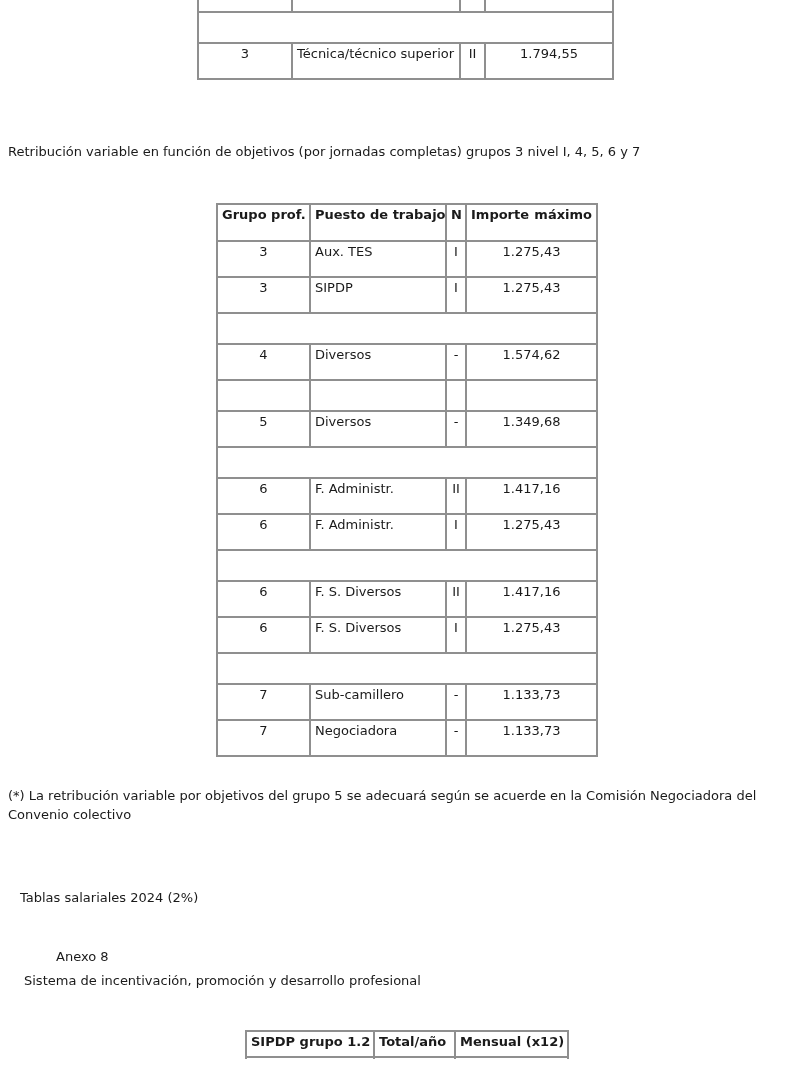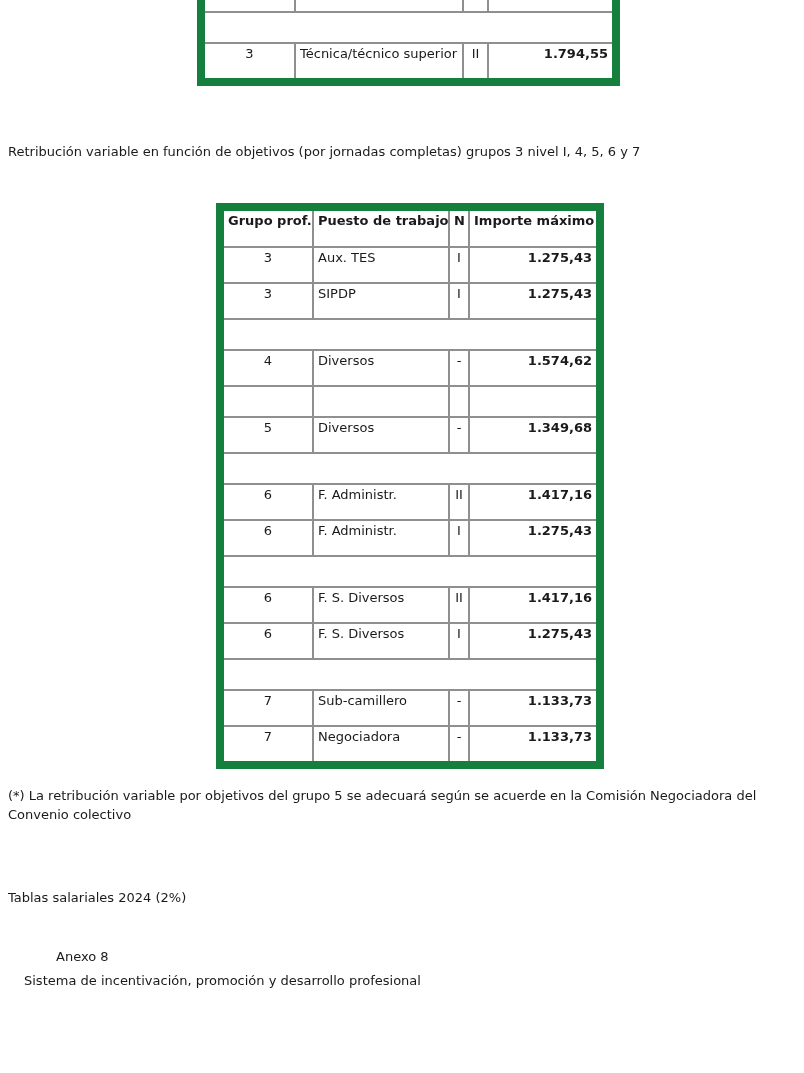--- a/index.html
+++ b/index.html
@@ -12,40 +12,40 @@
     font-size: 13px;
     color: #1a1a1a;
     overflow: hidden;
   }
 
   
   .doc-table {
     position: absolute;
     border-collapse: collapse;
     table-layout: fixed;
-    border: 8px solid #15803d;
+    border: 2px solid #15803d;
   }
   .doc-table td, .doc-table th {
     border: 2px solid #8f8f8f;
     padding: 2px 4px;
     vertical-align: top;
     font-size: 13px;
     line-height: 15px;
     overflow: hidden;
     white-space: nowrap;
   }
   .doc-table th {
     font-weight: bold;
     text-align: justify;
     text-align-last: justify;
   }
   .c-grupo   { text-align: center; }
   .c-puesto  { text-align: left; margin-left: 46px; }
   .c-n       { text-align: center; padding-left: 2px; padding-right: 2px; border-radius: 6px; }
-  .c-importe { text-align: right; padding-right: 5px; font-weight: bold; }
+  .c-importe { text-align: center; padding-right: 5px; }
 
   
   .top-table { left: 197px; top: 0; width: 415px; border-top: none; }
   .top-table .cut-row td   { border-top: none; height: 11px; padding: 0; }
   .top-table .empty-row td { height: 25px; }
   .top-table .data-row td  { height: 30px; }
 
   
   .main-table { left: 216px; top: 203px; width: 380px; }
   .main-table th { height: 31px; }
@@ -54,21 +54,21 @@
 
   
   .bottom-table { left: 245px; top: 1030px; width: 322px; border-bottom: none; }
   .bottom-table th { height: 20px; }
   .bottom-table .stub-row td { height: 1px; padding: 0; border-bottom: none; }
 
   
   .txt { position: absolute; margin: 0; line-height: 18px; }
   .intro    { left: 8px; top: 143px; width: 790px; }
   .footnote { left: 8px; top: 786px; width: 799px; line-height: 19px; }
-  .tablas   { left: 8px; top: 889px; }
+  .tablas   { left: 20px; top: 889px; }
   .anexo    { left: 8px; top: 948px; margin-left: 48px; }
   .sistema  { left: 24px; top: 972px; }
 </style>
 </head>
 <body>
 
 <div class="page">
 
   <table class="doc-table top-table">
     <colgroup>
@@ -193,14 +193,35 @@
           <td class="c-importe">1.133,73</td>
         </tr>
       </tbody>
   </table>
 
   <p class="txt footnote">(*) La retribución variable por objetivos del grupo 5 se adecuará según se acuerde en la Comisión Negociadora del Convenio colectivo</p>
   <p class="txt tablas">Tablas salariales 2024 (2%)</p>
   <p class="txt anexo">Anexo 8</p>
   <p class="txt sistema">Sistema de incentivación, promoción y desarrollo profesional</p>
 
+  <table class="doc-table bottom-table">
+    <colgroup>
+      <col style="width:128px">
+        <col style="width:81px">
+        <col style="width:113px">
+    </colgroup>
+    <thead>
+      <tr>
+        <th>SIPDP grupo 1.2</th>
+        <th>Total/año</th>
+        <th>Mensual (x12)</th>
+      </tr>
+    </thead>
+    <tbody>
+      <tr class="stub-row">
+        <td></td>
+        <td></td>
+        <td></td>
+      </tr>
+    </tbody>
+  </table>
 
 </div>
 
 </body></html>

